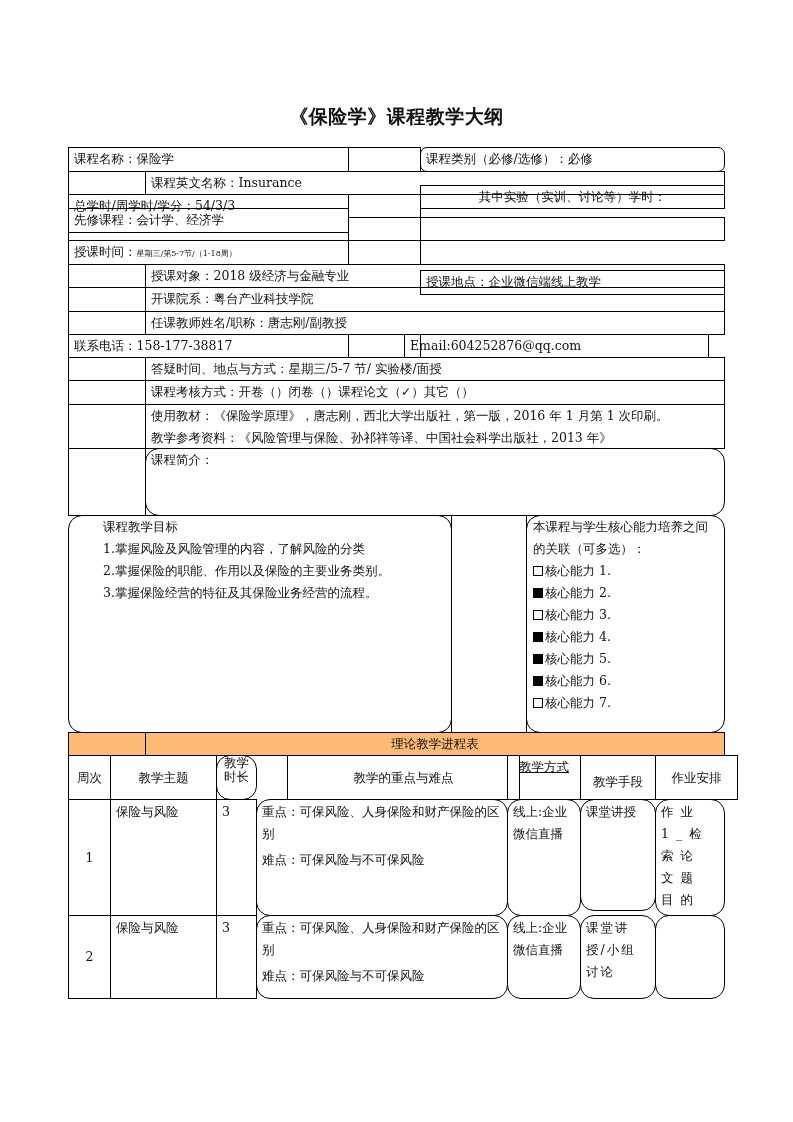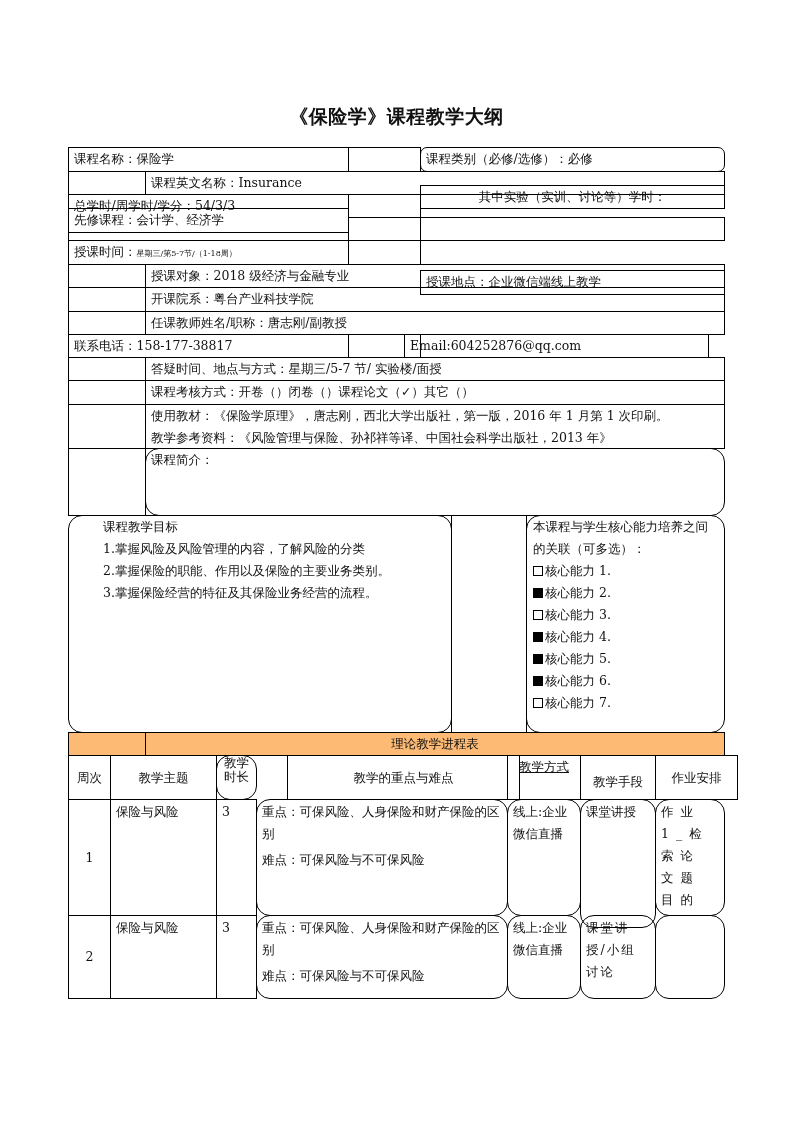--- a/index.html
+++ b/index.html
@@ -103,21 +103,21 @@
   <div class="cell vcenter" style="left:655px;top:755px;width:83px;height:45px;">作业安排</div>
 
   <div class="cell vcenter" style="left:68px;top:799px;width:43px;height:117px;">1</div>
   <div class="cell" style="left:110px;top:799px;width:107px;height:117px;padding-top:1px;">保险与风险</div>
   <div class="cell" style="left:216px;top:799px;width:41px;height:117px;padding-top:1px;">3</div>
   <div class="cell wrap" style="left:256px;top:799px;width:252px;height:117px;padding-top:1px;">
     <div>重点：可保风险、人身保险和财产保险的区别</div>
     <div style="margin-top:4px;">难点：可保风险与不可保风险</div>
   </div>
   <div class="cell wrap" style="left:507px;top:799px;width:74px;height:117px;padding-top:1px;">线上:企业微信直播</div>
-  <div class="cell wrap" style="left:580px;top:799px;width:76px;height:129px;padding-top:1px;">课堂讲授</div>
+  <div class="cell wrap" style="left:580px;top:799px;width:76px;height:112px;padding-top:1px;">课堂讲授</div>
   <div class="cell wrap hw" style="left:655px;top:799px;width:70px;height:117px;padding-top:1px;">作业 1_检索论文题目的参考论文</div>
 
   <div class="cell vcenter" style="left:68px;top:915px;width:43px;height:84px;">2</div>
   <div class="cell" style="left:110px;top:915px;width:107px;height:84px;padding-top:1px;">保险与风险</div>
   <div class="cell" style="left:216px;top:915px;width:41px;height:84px;padding-top:1px;">3</div>
   <div class="cell wrap" style="left:256px;top:915px;width:252px;height:84px;padding-top:1px;">
     <div>重点：可保风险、人身保险和财产保险的区别</div>
     <div style="margin-top:4px;">难点：可保风险与不可保风险</div>
   </div>
   <div class="cell wrap" style="left:507px;top:915px;width:74px;height:84px;padding-top:1px;">线上:企业微信直播</div>

